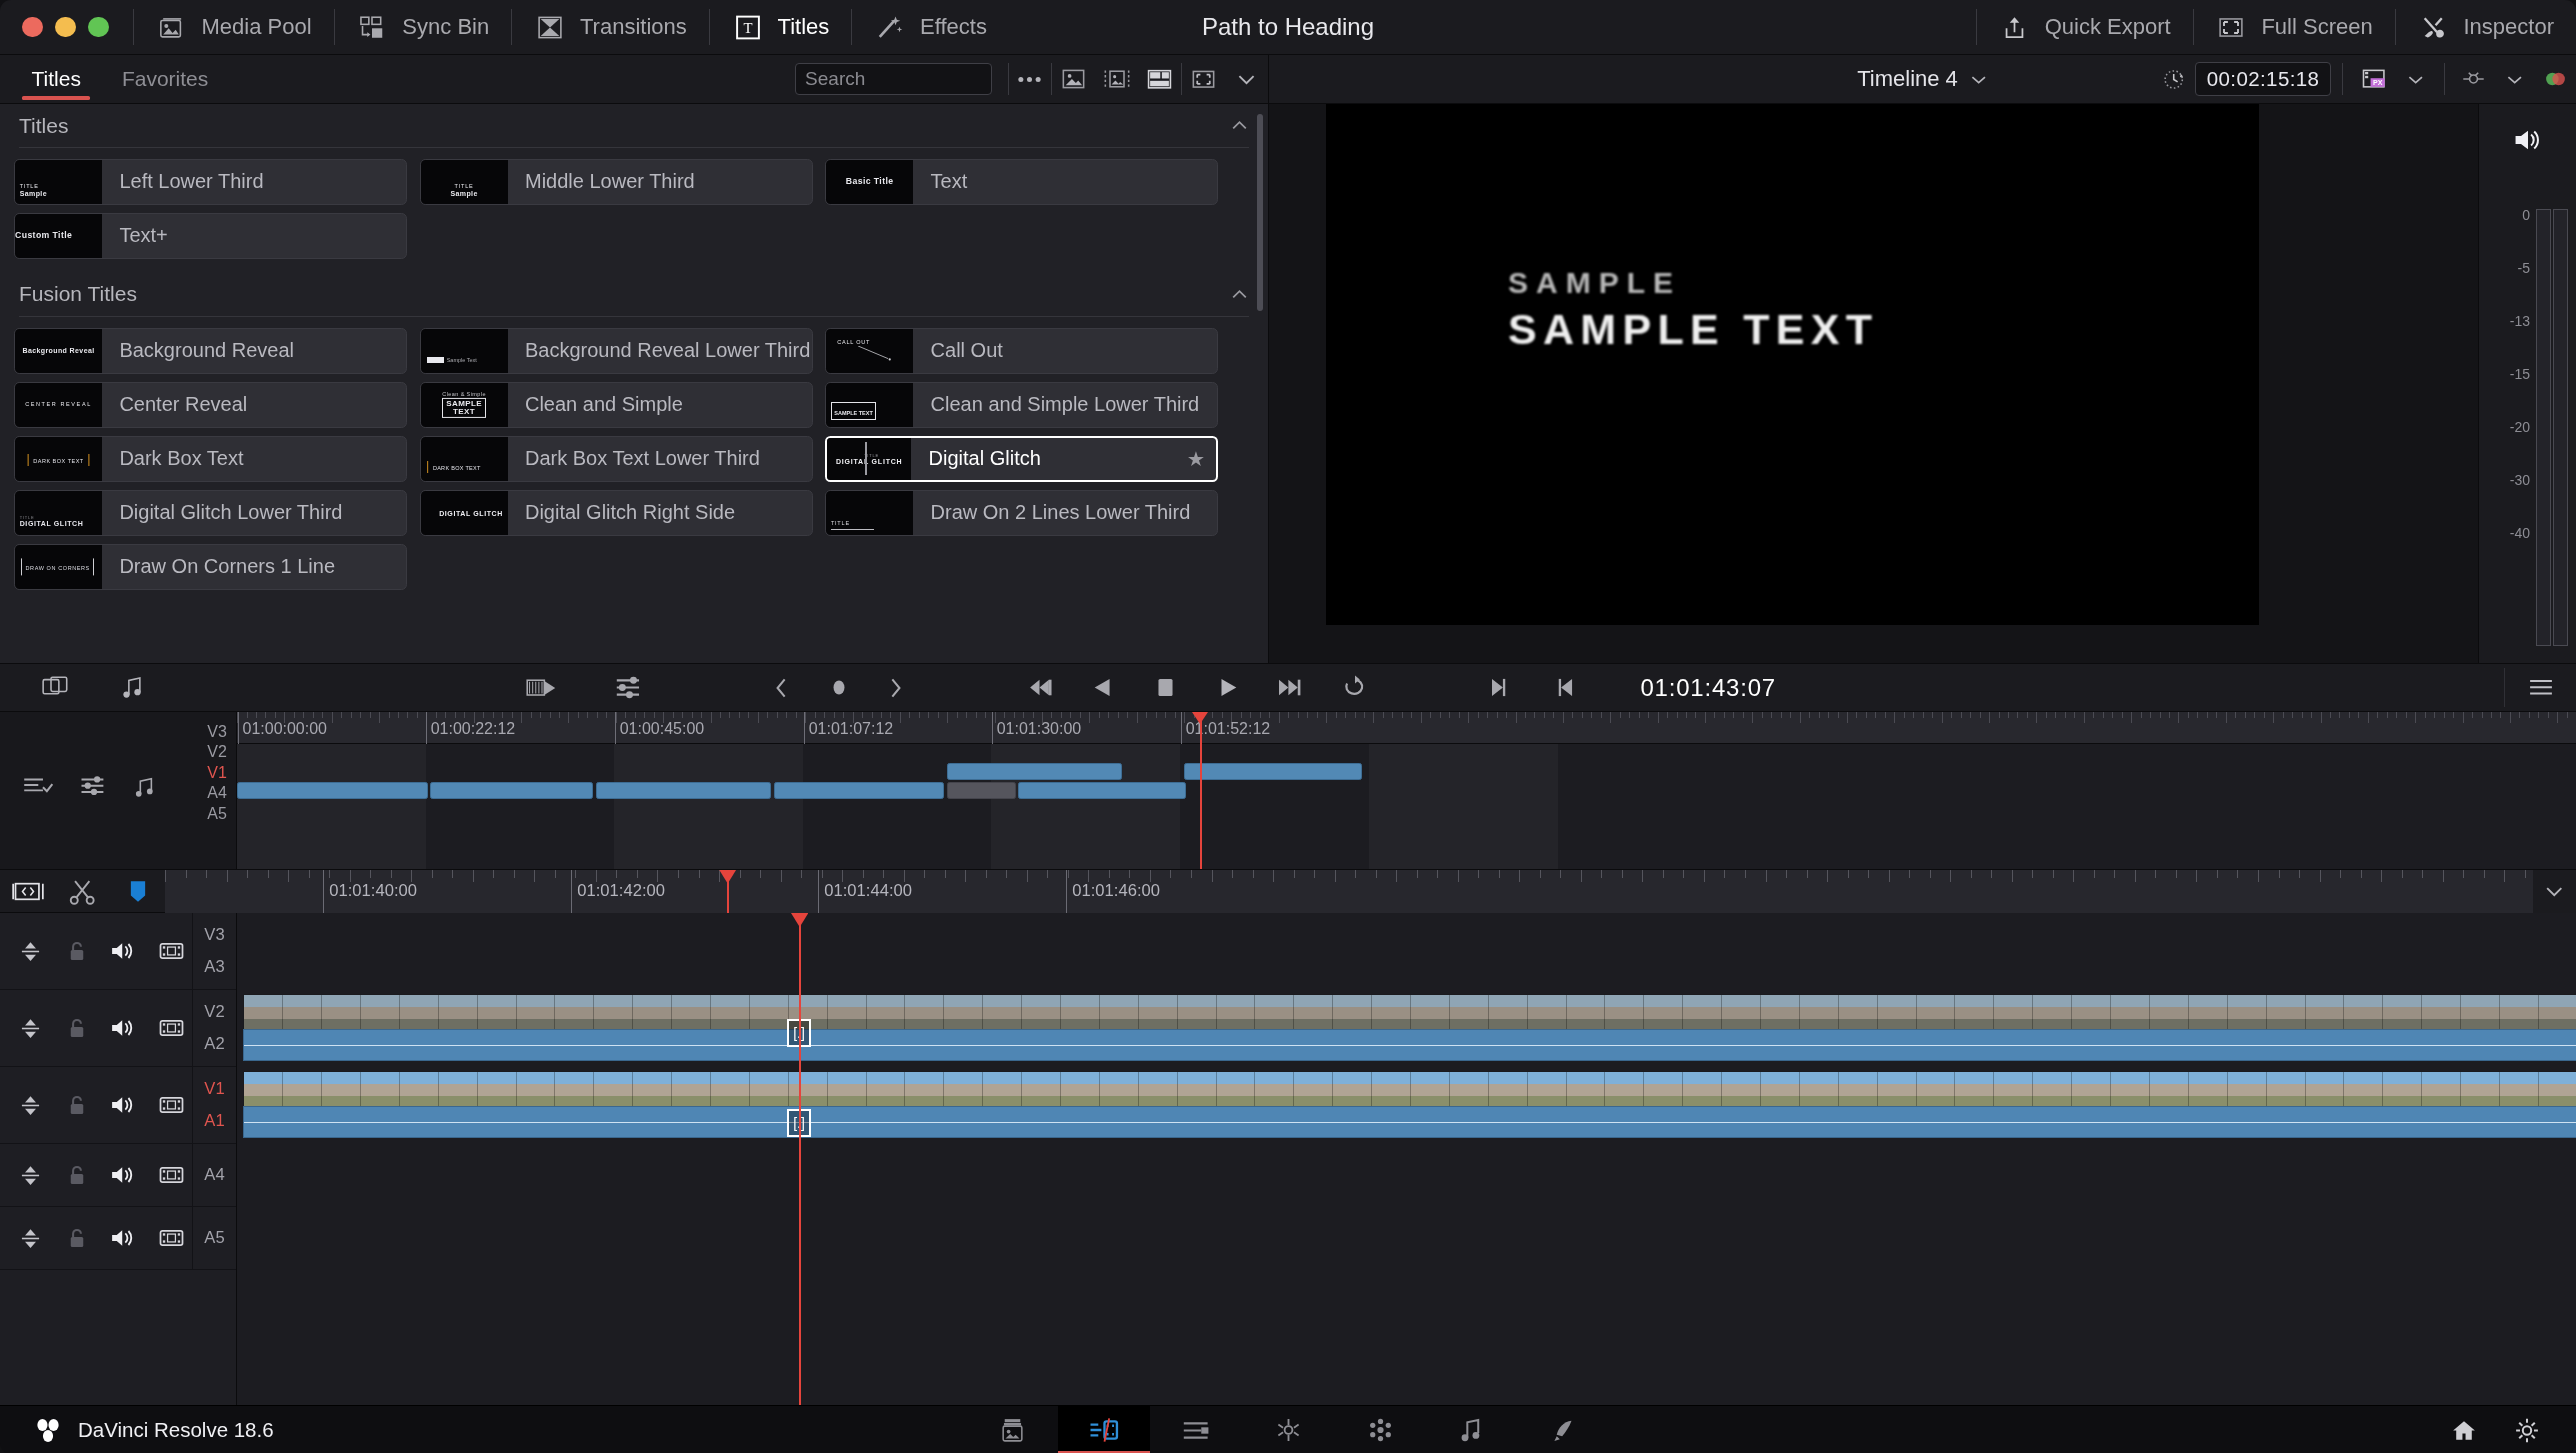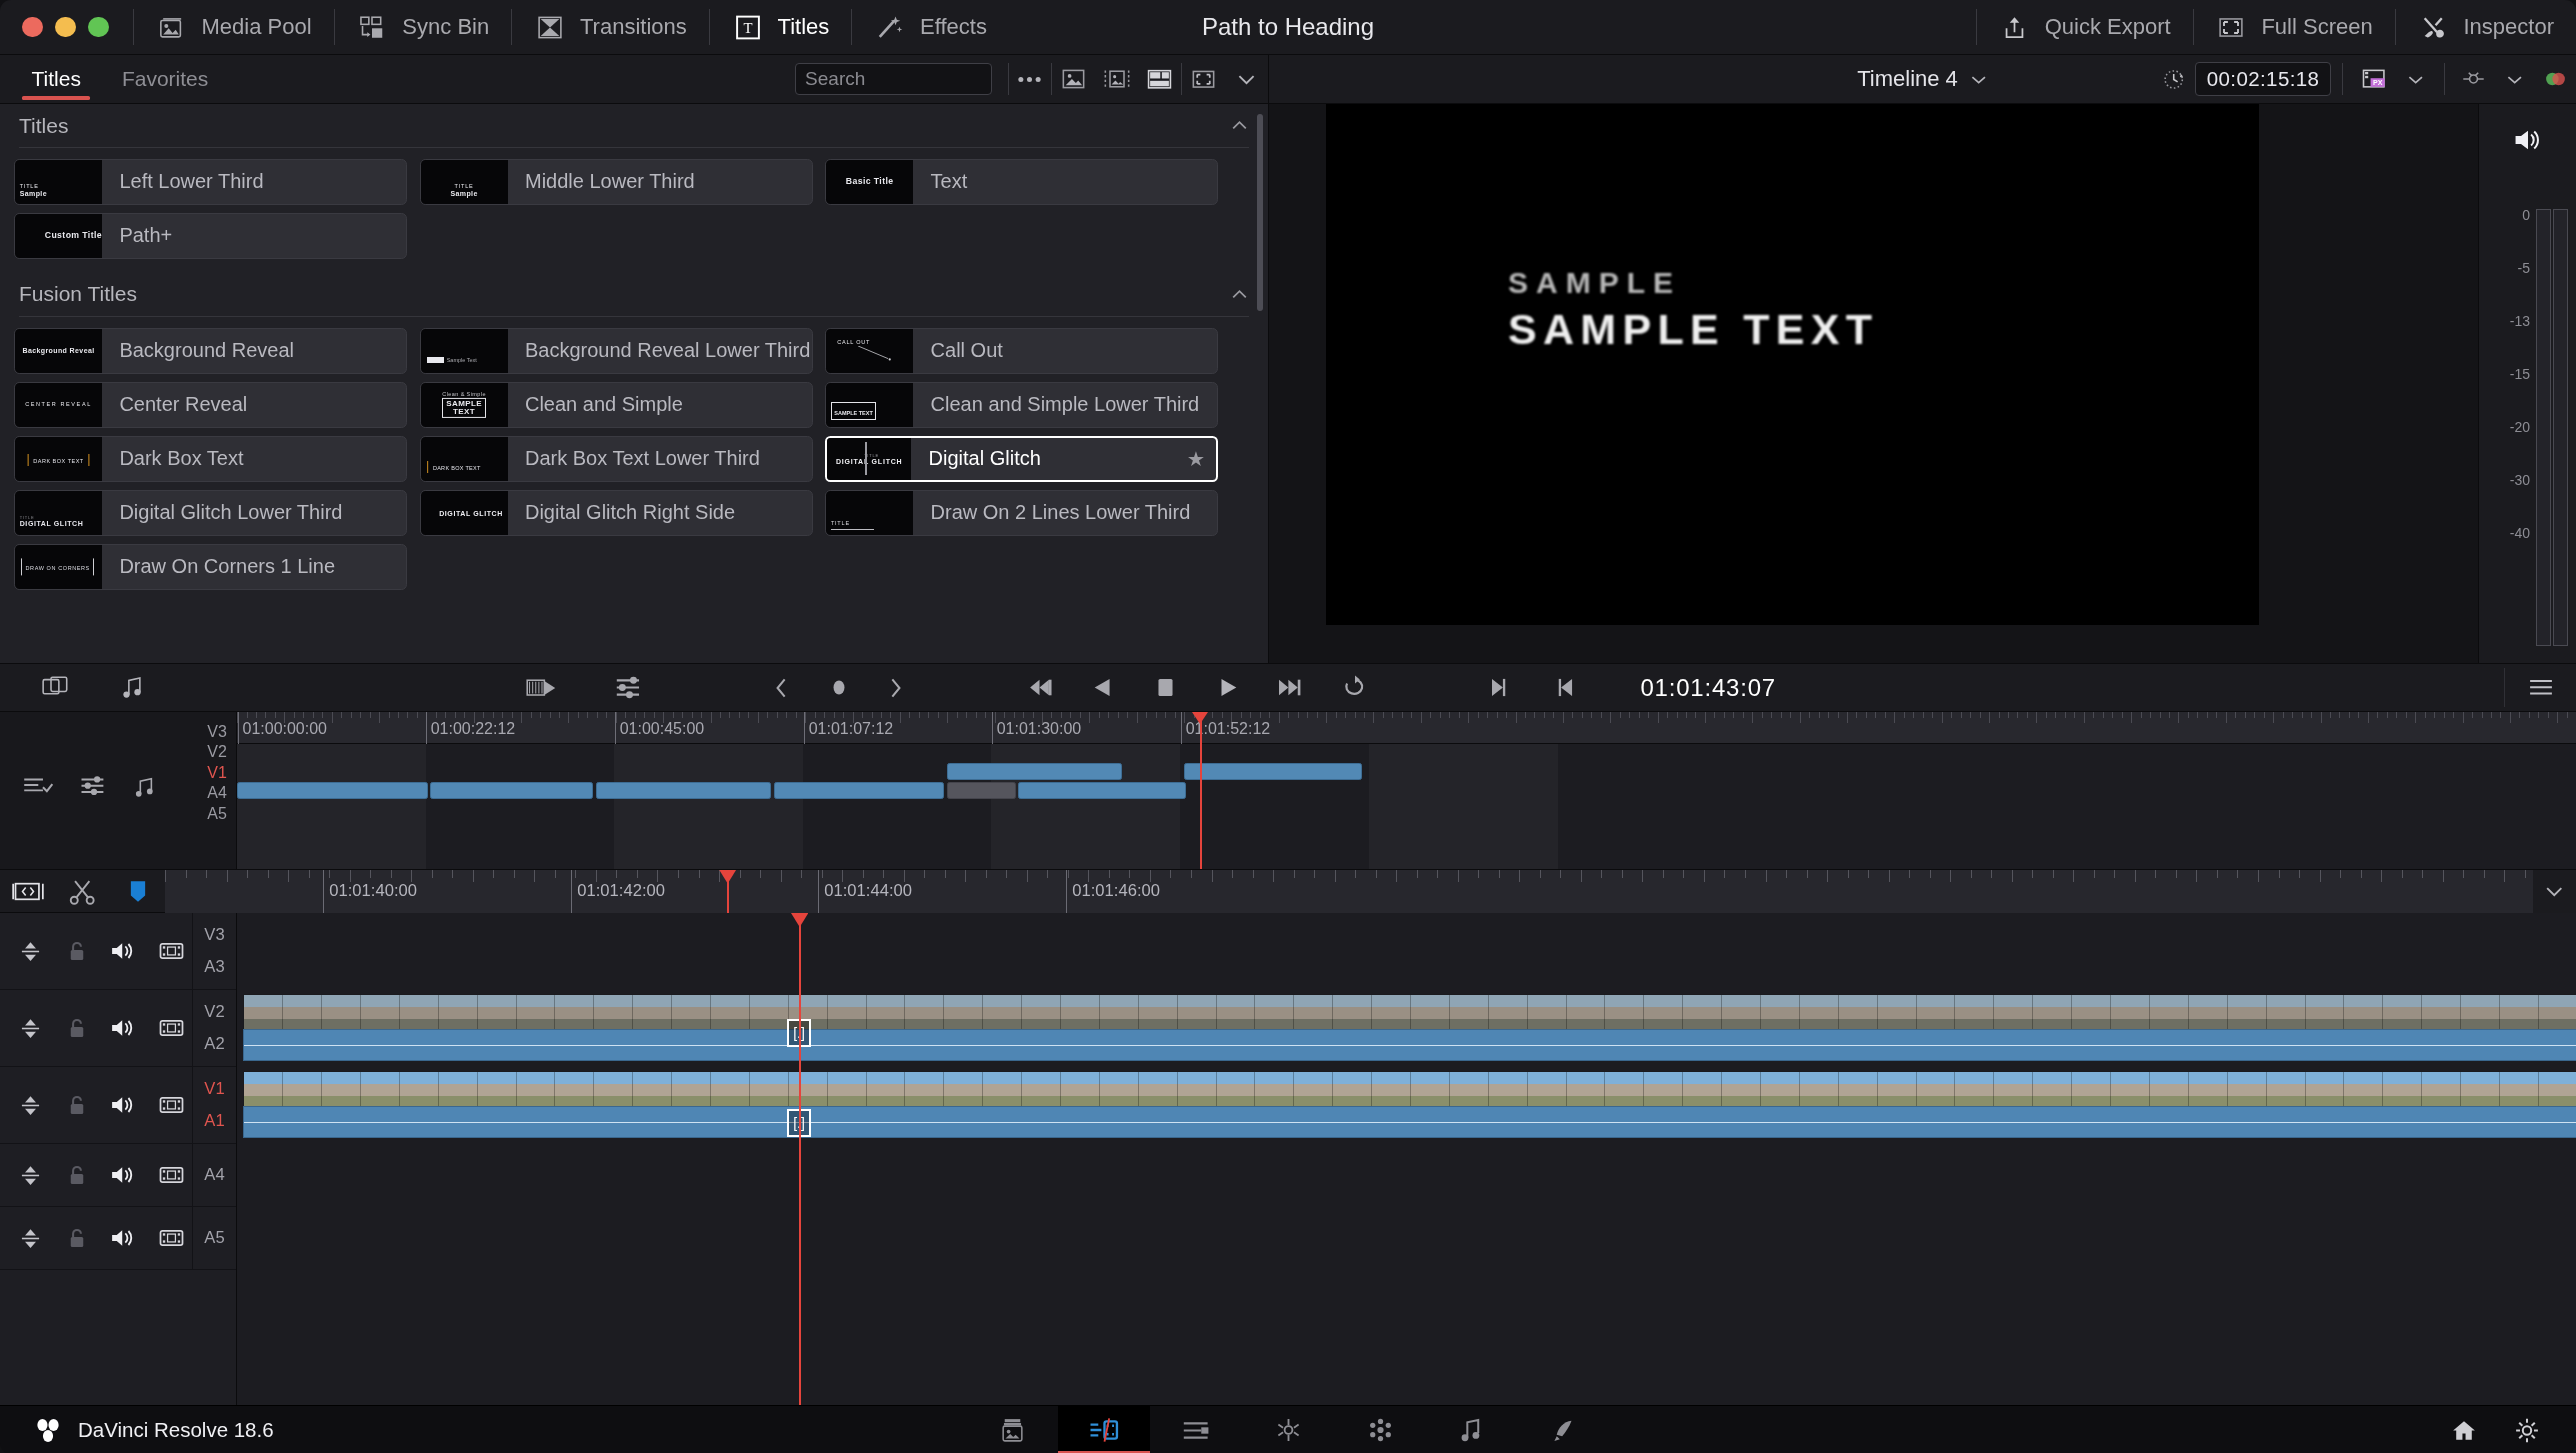--- a/index.html
+++ b/index.html
@@ -389,23 +389,23 @@
                 <div class="cardlabel">Middle Lower Third</div>
               </div>
               <div class="card">
                 <div class="thumb">
                   <div class="tm tm-md" style="left:0;right:0;top:50%;transform:translateY(-50%);text-align:center">Basic Title</div>
                 </div>
                 <div class="cardlabel">Text</div>
               </div>
               <div class="card">
                 <div class="thumb">
-                  <div class="tm tm-md" style="left:0;right:0;top:50%;transform:translateY(-50%);text-align:right">Custom Title</div>
+                  <div class="tm tm-md" style="left:0;right:0;top:50%;transform:translateY(-50%);text-align:left">Custom Title</div>
                 </div>
-                <div class="cardlabel">Path+</div>
+                <div class="cardlabel">Text+</div>
               </div>
             </div>
             <div style="height: 14px;"></div>
             <div class="sectionhdr">
               <span>Fusion Titles</span>
               <span class="chev">
                 <svg width="19" height="12.6" viewBox="0 0 24 16">
                   <path d="M4 12l8-8 8 8" stroke="#9a9aa0" stroke-width="2.2" fill="none"></path>
                 </svg>
               </span>

